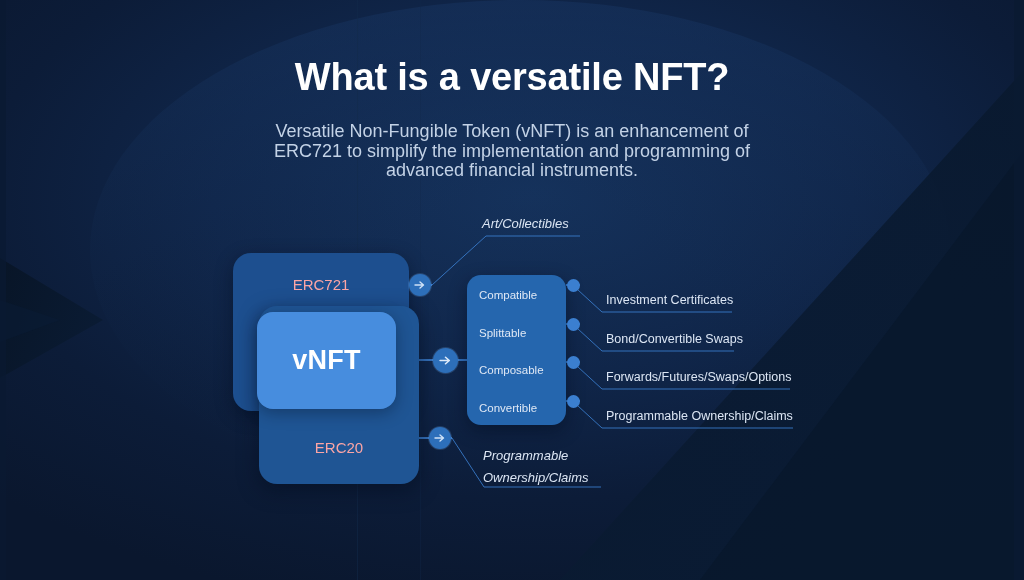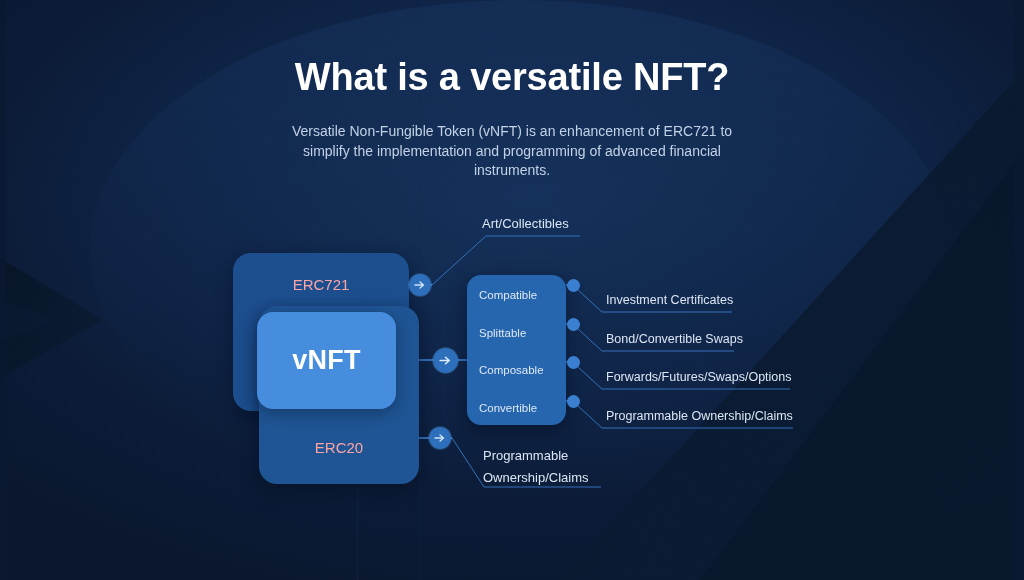--- a/index.html
+++ b/index.html
@@ -34,21 +34,21 @@
     margin: 0;
     font-size: 38px;
     line-height: 38px;
     font-weight: 700;
     color: #ffffff;
     letter-spacing: -0.2px;
   }
   .page-subtitle {
     margin: 26px auto 0;
     width: 490px;
-    font-size: 14px;
+    font-size: 18px;
     line-height: 19.5px;
     color: #c3d2e6;
     font-weight: 400;
   }
 
   
   .diagram { position: absolute; inset: 0; z-index: 4; }
   .connectors { position: absolute; inset: 0; width: 1024px; height: 580px; }
 
   .node {
@@ -142,20 +142,21 @@
 
   
   .branch-label {
     position: absolute;
     color: #dce6f4;
     font-size: 13px;
     line-height: 22px;
     white-space: nowrap;
     z-index: 6;
     font-weight: 400;
+    font-style: italic;
   }
   .branch-label.two-line { white-space: normal; width: 130px; }
 
   .outcome-label {
     position: absolute;
     color: #dce6f4;
     font-size: 12.5px;
     line-height: 15px;
     white-space: nowrap;
     z-index: 6;

